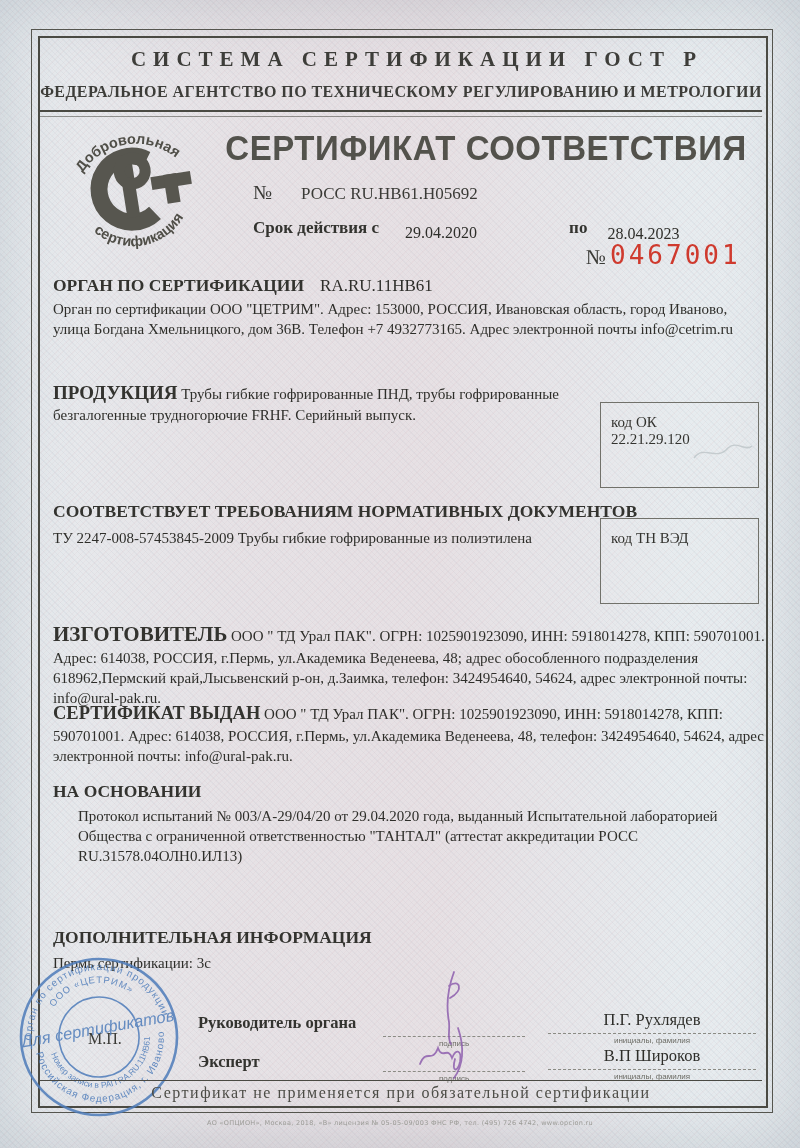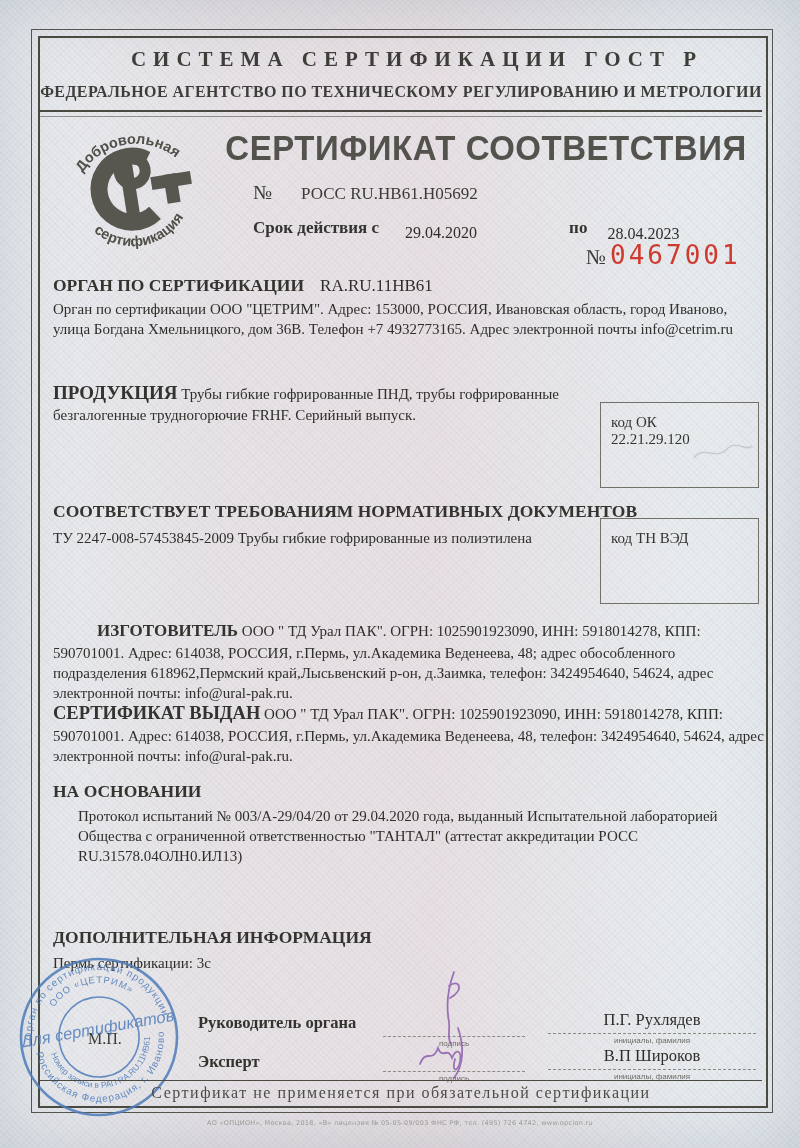--- a/index.html
+++ b/index.html
@@ -103,21 +103,21 @@
   <div class="abs serif15" style="left:53px;top:528px;width:540px;">ТУ 2247-008-57453845-2009 Трубы  гибкие гофрированные из полиэтилена</div>
   <div class="codebox" style="left:600px;top:518px;width:137px;height:62px;">
     <div>код ТН ВЭД</div>
   </div>
 
   <svg class="abs" style="left:686px;top:432px;" width="74" height="42" viewBox="0 0 74 42">
     <path d="M8,26 C18,12 30,30 42,16 C50,8 60,20 66,14" fill="none" stroke="#b7bfc2" stroke-width="1.4" opacity="0.7"></path>
   </svg>
 
   <p class="abs serif15" style="left:53px;top:620px;width:712px;margin:0;">
-    <span class="lbl" style="font-size:17px;margin-left:44px;">ИЗГОТОВИТЕЛЬ</span>
+    <span class="lbl" style="font-size:21px;">ИЗГОТОВИТЕЛЬ</span>
     <span>ООО " ТД Урал ПАК". ОГРН: 1025901923090, ИНН: 5918014278, КПП: 590701001. Адрес: 614038, РОССИЯ, г.Пермь, ул.Академика Веденеева, 48;  адрес  обособленного подразделения 618962,Пермский край,Лысьвенский р-он, д.Заимка, телефон: 3424954640, 54624, адрес электронной почты: info@ural-pak.ru.</span>
   </p>
 
   <p class="abs serif15" style="left:53px;top:701px;width:712px;margin:0;">
     <span class="lbl" style="font-size:18.5px;">СЕРТИФИКАТ ВЫДАН</span>
     <span>ООО " ТД Урал ПАК". ОГРН: 1025901923090, ИНН: 5918014278, КПП: 590701001. Адрес: 614038, РОССИЯ, г.Пермь, ул.Академика Веденеева, 48, телефон: 3424954640, 54624, адрес электронной почты: info@ural-pak.ru.</span>
   </p>
 
   <div class="abs lbl" style="left:53px;top:781px;font-size:17.5px;">НА ОСНОВАНИИ</div>
   <div class="abs serif15" style="left:58px;top:806px;width:700px;margin-left:20px;">Протокол испытаний № 003/А-29/04/20 от 29.04.2020 года, выданный Испытательной лабораторией Общества с ограниченной ответственностью "ТАНТАЛ" (аттестат аккредитации РОСС RU.31578.04ОЛН0.ИЛ13)</div>

